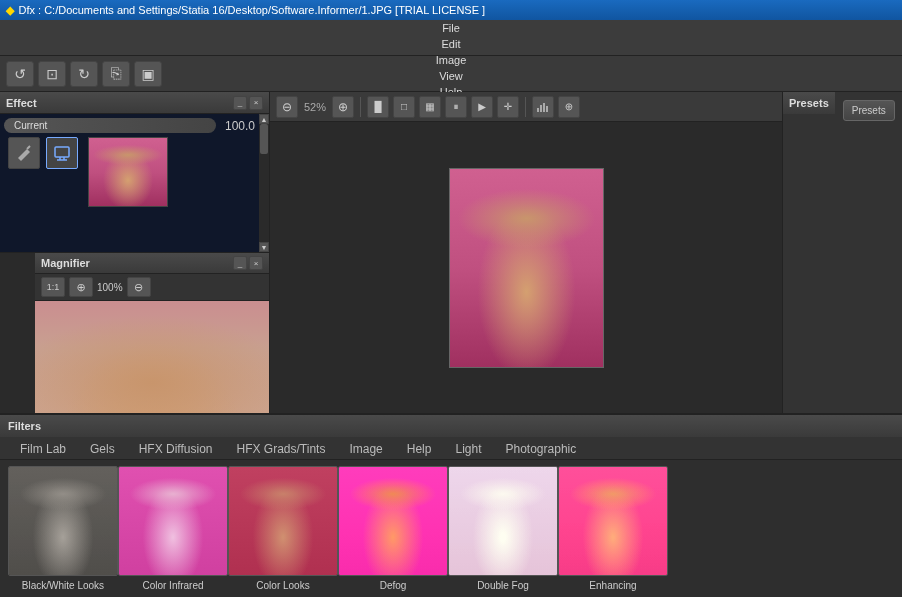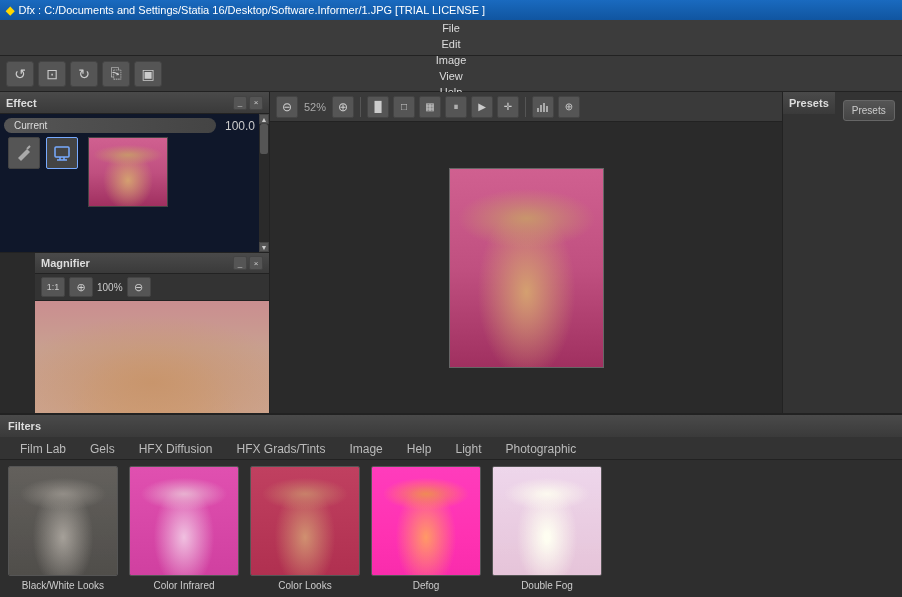--- a/index.html
+++ b/index.html
@@ -272,21 +272,21 @@
     }
     .filter-cat {
       padding: 1px 12px;
       color: #bbb;
       font-size: 12px;
       cursor: pointer;
       white-space: nowrap;
     }
     .filters-grid {
       display: flex;
-      gap: 11px;
+      gap: 0;
       padding: 6px 8px;
       overflow-x: auto;
     }
     .filter-item {
       display: flex;
       flex-direction: column;
       align-items: center;
       gap: 4px;
       cursor: pointer;
     }
@@ -582,15 +582,21 @@
       <span class="filter-label">Defog</span>
     </div>
 
     <div class="filter-item">
       <div class="filter-thumb">
         <div class="portrait-double-fog"></div>
       </div>
       <span class="filter-label">Double Fog</span>
     </div>
 
+    <div class="filter-item">
+      <div class="filter-thumb">
+        <div class="portrait-enhancing"></div>
+      </div>
+      <span class="filter-label">Enhancing</span>
+    </div>
 
   </div>
 </div>
 
 </body></html>

